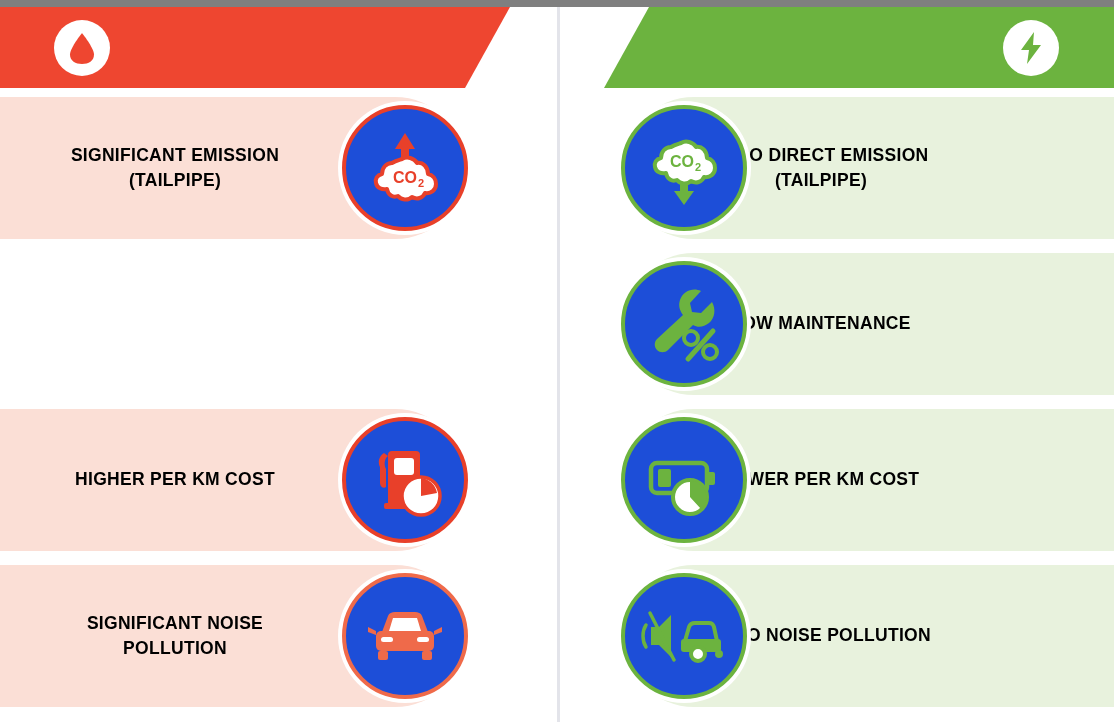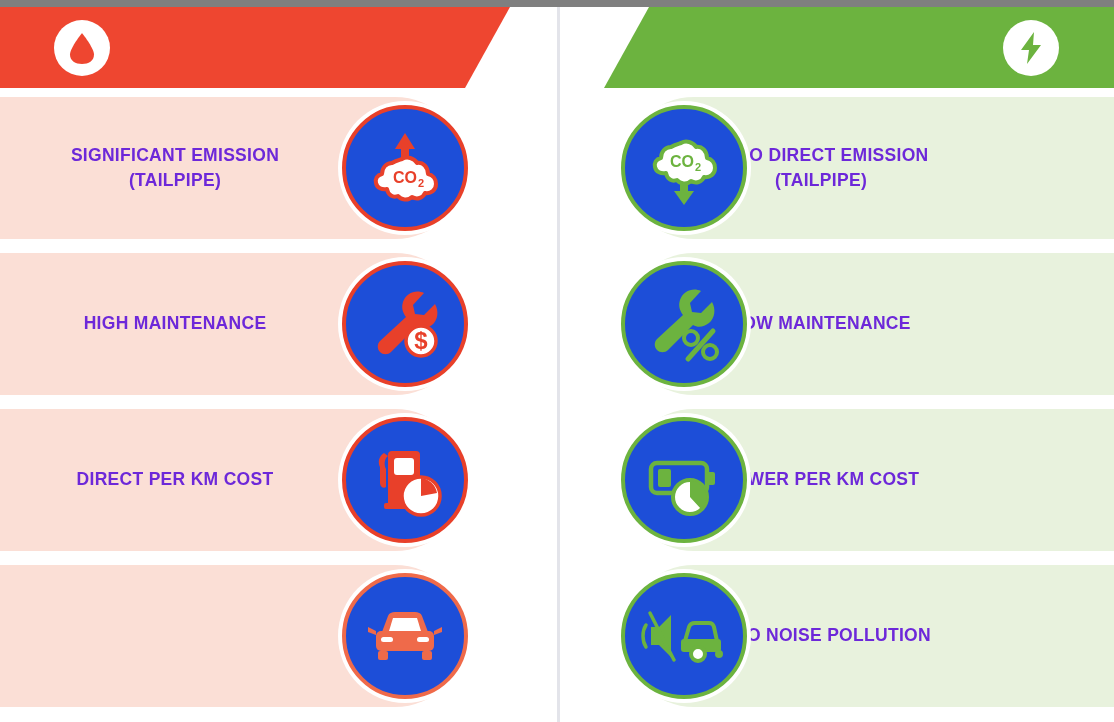--- a/index.html
+++ b/index.html
@@ -41,21 +41,21 @@
     justify-content:flex-start;
   }
   .row.right{
     left:623px;width:491px;background:#e8f2dd;
     border-radius:72px 0 0 72px;
   }
   .r1{top:97px}.r2{top:253px}.r3{top:409px}.r4{top:565px}
 
   .label{
     font-size:17.5px;font-weight:bold;letter-spacing:.3px;
-    color:#6d28d9;line-height:1.45;text-align:center;
+    color:#000000;line-height:1.45;text-align:center;
     white-space:pre-line;
   }
   .row.left .label{width:330px;margin-left:10px;}
   .row.right .label{width:380px;margin-left:8px;}
 
   
   .medallion{
     position:absolute;top:50%;transform:translateY(-50%);
     width:118px;height:118px;border-radius:50%;
     background:#1d4ed8;
@@ -127,53 +127,39 @@
                    C52 17 45 15 40 18 C37 19 33 20 30 22 Z" fill="#ffffff" stroke="#6cb33f" stroke-width="4" stroke-linejoin="round"></path>
           <text x="41" y="42" text-anchor="middle" font-family="Liberation Sans, sans-serif" font-size="16" font-weight="bold" fill="#6cb33f">CO</text>
           <text x="57" y="46" text-anchor="middle" font-family="Liberation Sans, sans-serif" font-size="11" font-weight="bold" fill="#6cb33f">2</text>
         </svg>
       </span>
     </div>
     <div class="label">ZERO DIRECT EMISSION
 (TAILPIPE)</div>
   </div>
 
-  <div class="row left r2">
-    <div class="label">HIGH MAINTENANCE</div>
-    <div class="medallion red">
-      <span>
-        <svg width="82" height="82" viewBox="0 0 82 82">
-          <path d="M60 10 C52 6 42 10 39 19 C37 25 39 30 42 34 L16 58
-                   C13 61 13 66 16 69 C19 72 24 72 27 69 L52 44
-                   C57 47 63 46 68 42 C74 37 75 28 71 21 L60 32 L51 31 L49 22 Z" fill="#e8402a"></path>
-          <circle cx="57" cy="58" r="15" fill="#ffffff" stroke="#e8402a" stroke-width="3.5"></circle>
-          <text x="57" y="66" text-anchor="middle" font-family="Liberation Sans, sans-serif" font-size="24" font-weight="bold" fill="#e8402a">$</text>
-        </svg>
-      </span>
-    </div>
-  </div>
 
   <div class="row right r2">
     <div class="medallion green">
       <span>
         <svg width="82" height="82" viewBox="0 0 82 82">
           <path d="M58 8 C50 4 40 8 37 17 C35 23 37 28 40 32 L14 56
                    C11 59 11 64 14 67 C17 70 22 70 25 67 L50 42
                    C55 45 61 44 66 40 C72 35 73 26 69 19 L58 30 L49 29 L47 20 Z" fill="#6cb33f"></path>
           <circle cx="48" cy="55" r="7" fill="none" stroke="#6cb33f" stroke-width="4"></circle>
           <circle cx="67" cy="69" r="7" fill="none" stroke="#6cb33f" stroke-width="4"></circle>
           <line x1="70" y1="48" x2="45" y2="76" stroke="#6cb33f" stroke-width="5" stroke-linecap="round"></line>
         </svg>
       </span>
     </div>
     <div class="label">LOW MAINTENANCE</div>
   </div>
 
   <div class="row left r3">
-    <div class="label">DIRECT PER KM COST</div>
+    <div class="label">HIGHER PER KM COST</div>
     <div class="medallion red">
       <span>
         <svg width="82" height="82" viewBox="0 0 82 82">
           <rect x="24" y="12" width="32" height="56" rx="4" fill="#e8402a"></rect>
           <rect x="30" y="19" width="20" height="17" rx="3" fill="#ffffff"></rect>
           <rect x="20" y="64" width="40" height="6" rx="2" fill="#e8402a"></rect>
           <path d="M20 14 C14 18 14 24 16 28 L16 44 C16 48 20 50 22 48 L22 30
                    C20 26 20 20 24 17 Z" fill="#e8402a"></path>
           <circle cx="57" cy="57" r="19" fill="#ffffff" stroke="#e8402a" stroke-width="3.5"></circle>
           <path d="M57 57 L57 39 A18 18 0 0 1 73 54 Z" fill="#e8402a"></path>
@@ -191,20 +177,22 @@
           <rect x="15" y="30" width="13" height="18" rx="2" fill="#6cb33f"></rect>
           <circle cx="47" cy="58" r="17" fill="#ffffff" stroke="#6cb33f" stroke-width="4"></circle>
           <path d="M47 58 L47 42 A16 16 0 0 1 58 70 Z" fill="#6cb33f"></path>
         </svg>
       </span>
     </div>
     <div class="label">LOWER PER KM COST</div>
   </div>
 
   <div class="row left r4">
+    <div class="label">SIGNIFICANT NOISE
+POLLUTION</div>
     <div class="medallion red soft">
       <span>
         <svg width="82" height="62" viewBox="0 0 82 62">
           <path d="M18 27 L24 11 C25 8 28 7 31 7 L51 7 C54 7 57 8 58 11 L64 27 Z" fill="#ef6a4a"></path>
           <path d="M29 13 L53 13 L57 26 L25 26 Z" fill="#ffffff"></path>
           <rect x="12" y="26" width="58" height="20" rx="5" fill="#ef6a4a"></rect>
           <rect x="14" y="46" width="10" height="9" rx="2" fill="#ef6a4a"></rect>
           <rect x="58" y="46" width="10" height="9" rx="2" fill="#ef6a4a"></rect>
           <rect x="17" y="32" width="12" height="5" rx="2.5" fill="#ffffff"></rect>
           <rect x="53" y="32" width="12" height="5" rx="2.5" fill="#ffffff"></rect>

